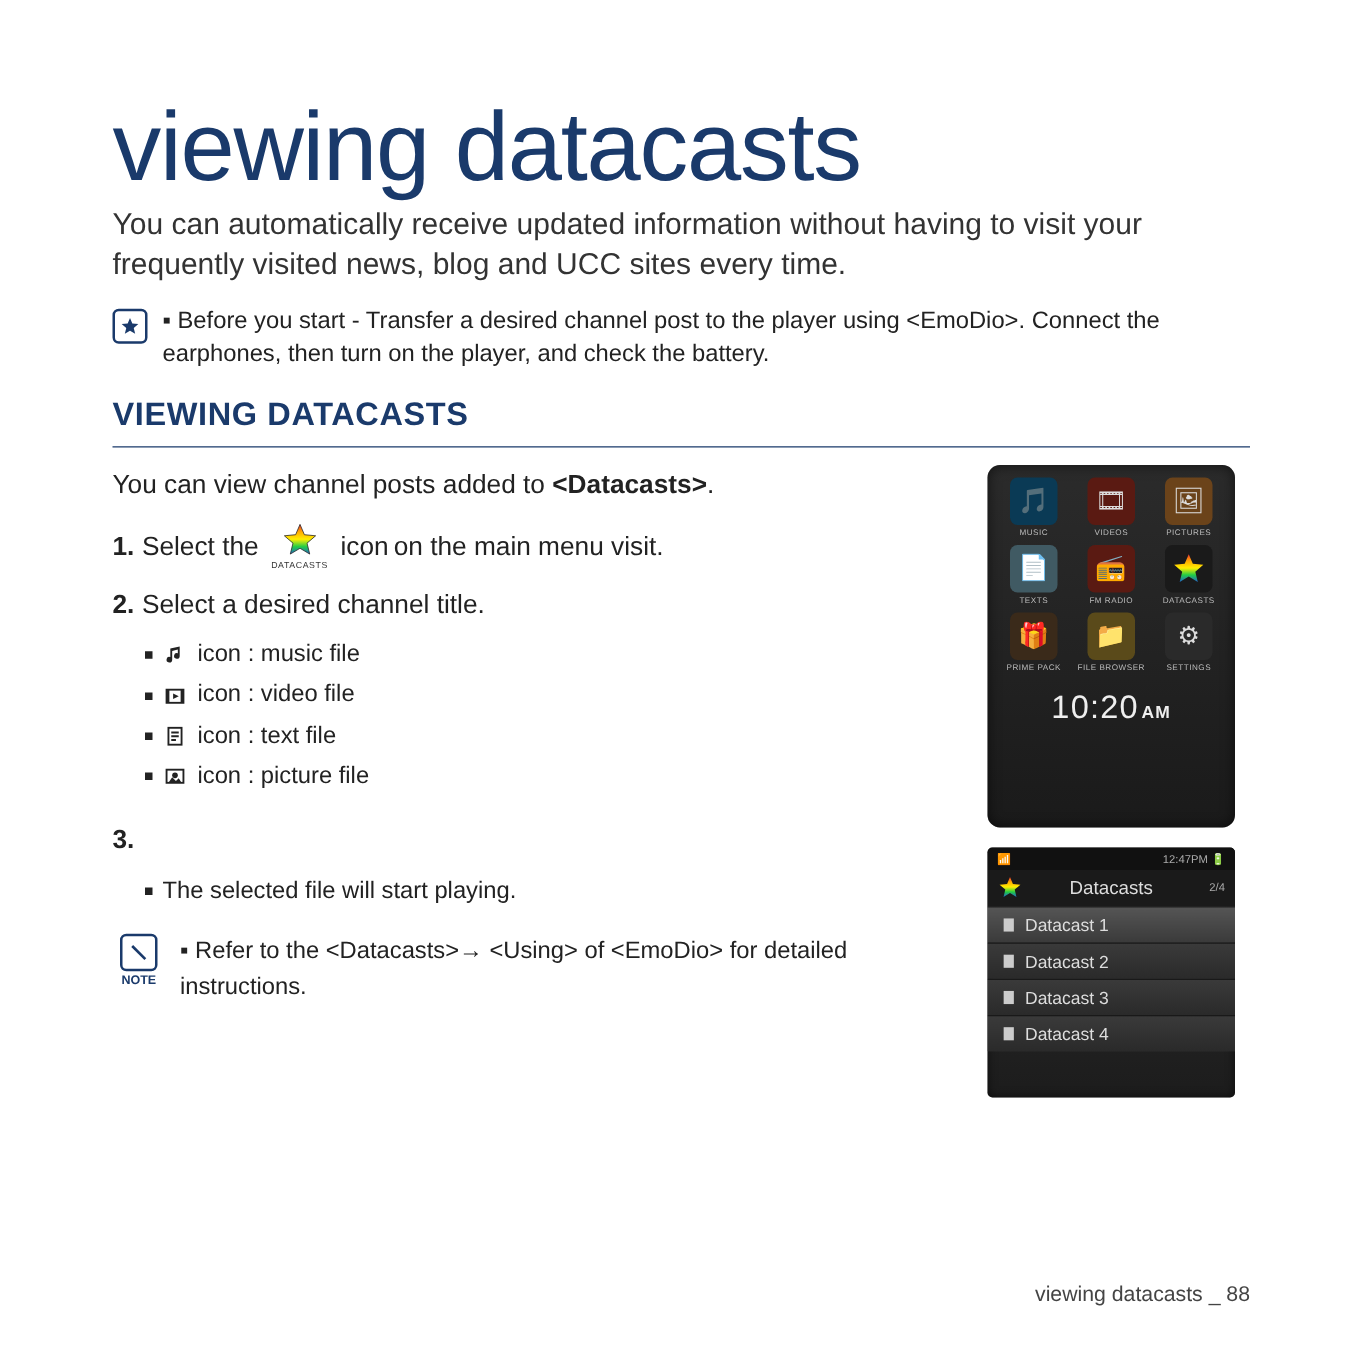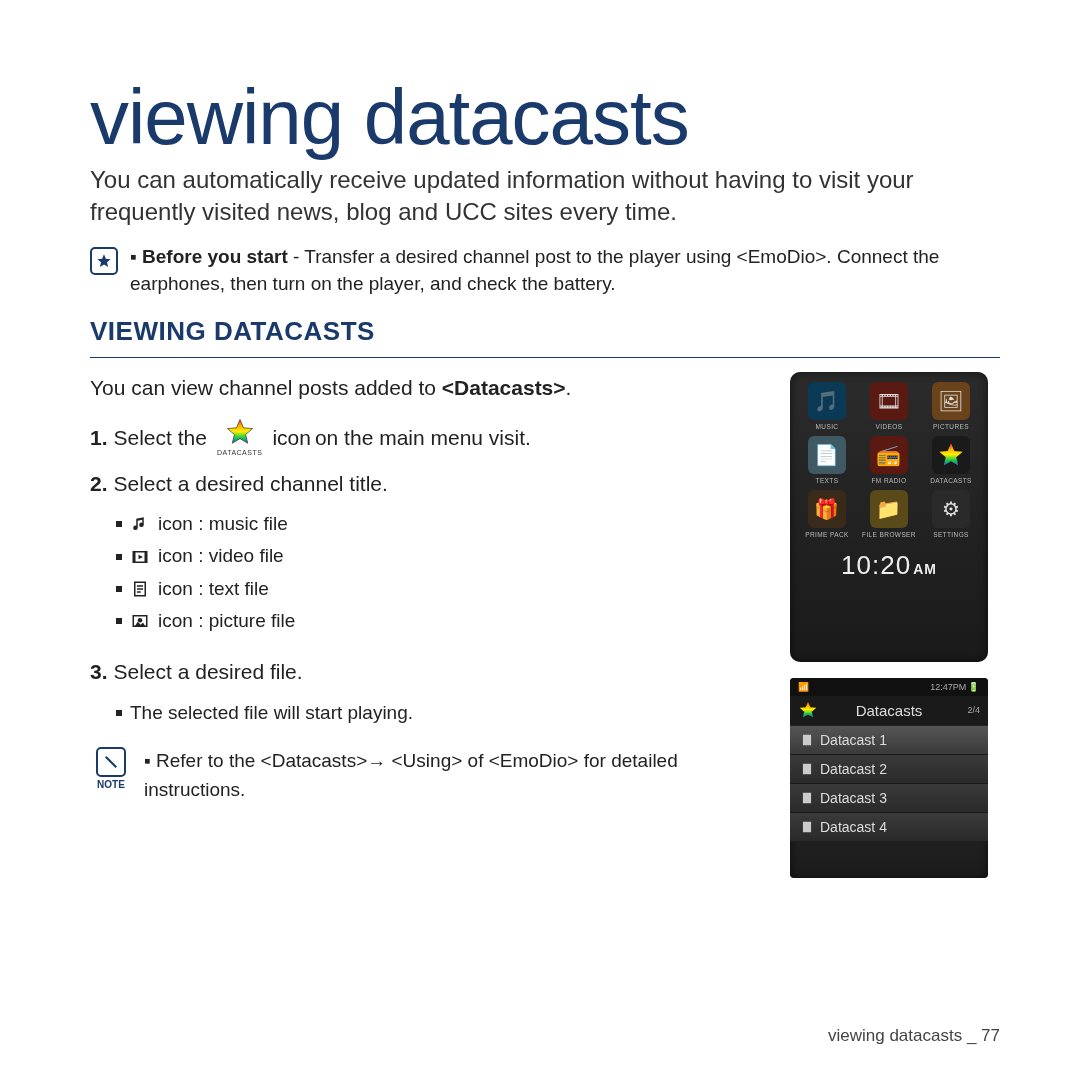--- a/index.html
+++ b/index.html
@@ -3,21 +3,21 @@
 <meta charset="utf-8">
 <style>
   * { box-sizing: border-box; margin: 0; padding: 0; }
   html, body { width: 1080px; height: 1080px; background: #fff; font-family: Arial, Helvetica, sans-serif; color: #222; }
   .page { position: relative; width: 1080px; height: 1080px; padding: 78px 80px 0 90px; }
   .title { font-size: 78px; font-weight: 300; color: #1a3a6b; letter-spacing: -1px; line-height: 1; margin-bottom: 8px; font-family: "Helvetica Neue", Arial, sans-serif; }
   .intro { font-size: 24px; font-weight: 300; color: #333; line-height: 1.35; margin-bottom: 14px; }
   .before-row { display: flex; align-items: flex-start; gap: 12px; margin-bottom: 18px; }
   .star-badge { width: 28px; height: 28px; border: 2px solid #1a3a6b; border-radius: 5px; display: flex; align-items: center; justify-content: center; color: #1a3a6b; flex: none; margin-top: 4px; }
   .before-text { font-size: 19px; line-height: 1.45; }
-  .before-text .bys { font-weight: bold; text-align: right; }
+  .before-text .bys { font-weight: normal; text-align: right; }
   .h2 { font-size: 26px; font-weight: 800; color: #1a3a6b; letter-spacing: 0.5px; margin: 14px 0 10px; }
   .hr { height: 1px; background: #1a3a6b; margin-bottom: 14px; }
   .body { display: flex; gap: 8px; }
   .left { flex: 1; }
   .right { width: 210px; flex: none; }
   .p { font-size: 21px; line-height: 1.5; margin-bottom: 14px; }
   .p .bold { font-weight: bold; }
   .step { font-size: 21px; line-height: 1.6; margin-bottom: 8px; display: flex; align-items: center; flex-wrap: wrap; gap: 4px; }
   .step .num { font-weight: bold; margin-right: 2px; }
   .inline-icon { display: inline-flex; flex-direction: column; align-items: center; margin: 0 6px; }
@@ -163,21 +163,20 @@
                 <circle cx="12" cy="11" r="3" fill="#222"></circle>
                 <polygon points="5,19 9,13 13,17 16,14 19,19" fill="#222"></polygon>
               </svg>
             </span>
           <span>icon : picture file</span>
         </div>
       </div>
 
       <div class="step">
         <span class="num">3.</span>
-        <span>Select a desired file.</span>
       </div>
       <div class="sublist">
         <div class="subitem">
           <span class="bullet"></span>
           <span>The selected file will start playing.</span>
         </div>
       </div>
 
       <div class="note-row">
         <div class="note-col">
@@ -274,14 +273,14 @@
               <svg class="fi" viewBox="0 0 24 24">
                 <rect x="5" y="3" width="14" height="18" fill="#ccc"></rect>
               </svg>
               <span>Datacast 4</span>
             </div>
         </div>
       </div>
     </div>
   </div>
 
-  <div class="footer">viewing datacasts _ 77</div>
+  <div class="footer">viewing datacasts _ 88</div>
 </div>
 
 </body></html>

